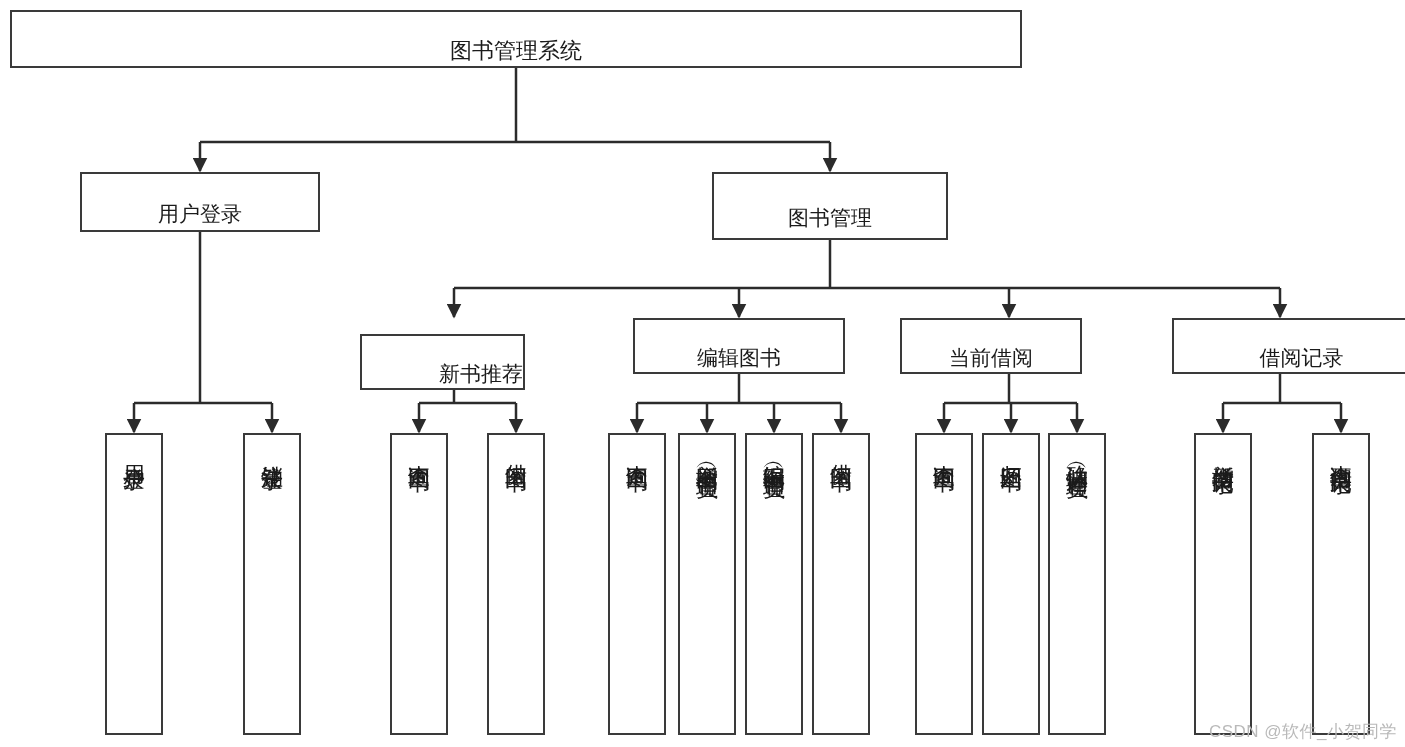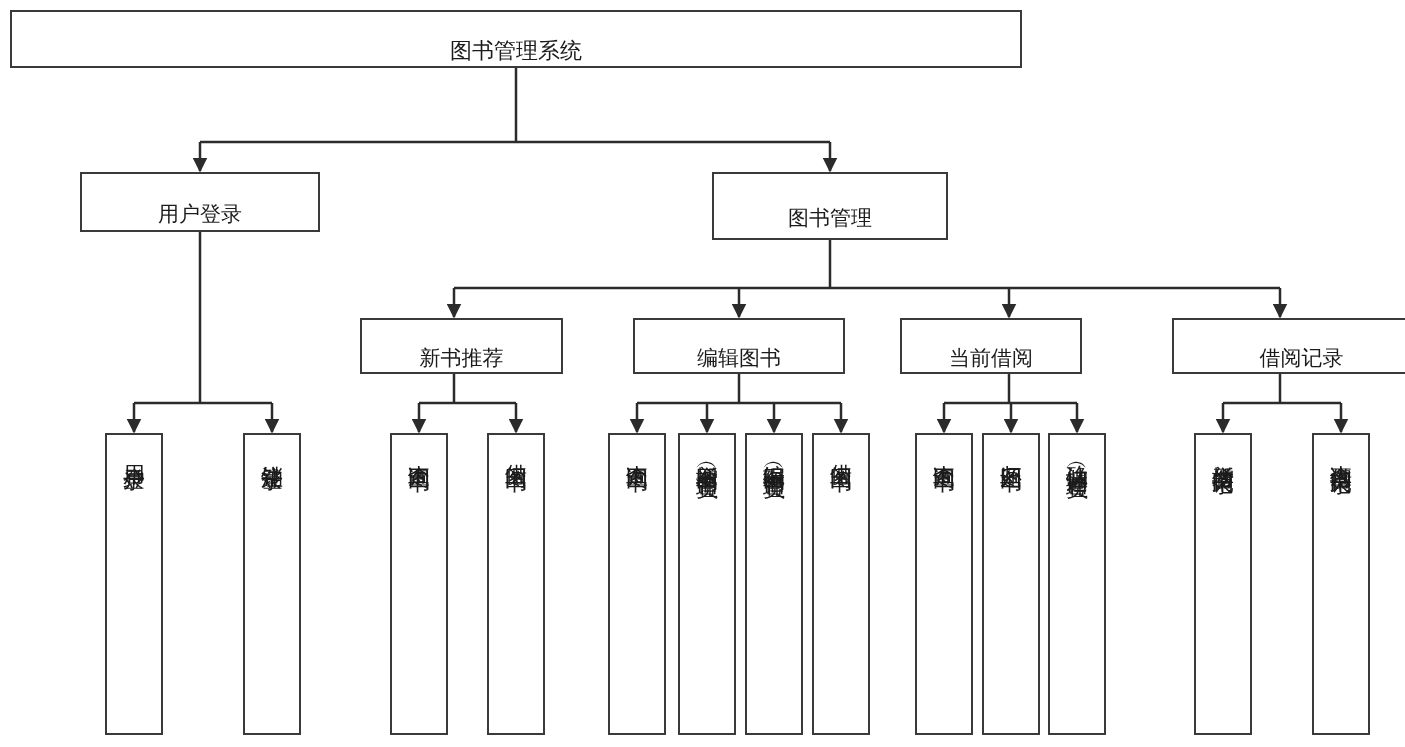--- a/index.html
+++ b/index.html
@@ -119,21 +119,21 @@
   <div id="nodes">
       <div class="node horiz root" style="left: 10px; top: 10px; width: 1012px; height: 58px;">
         <span class="label">图书管理系统</span>
       </div>
       <div class="node horiz" style="left: 80px; top: 172px; width: 240px; height: 60px;">
         <span class="label">用户登录</span>
       </div>
       <div class="node horiz" style="left: 712px; top: 172px; width: 236px; height: 68px;">
         <span class="label">图书管理</span>
       </div>
-      <div class="node horiz" style="left: 360px; top: 318px; width: 203px; height: 56px;">
+      <div class="node horiz" style="left: 360px; top: 334px; width: 165px; height: 56px; justify-content: flex-end;">
         <span class="label">新书推荐</span>
       </div>
       <div class="node horiz" style="left: 633px; top: 318px; width: 212px; height: 56px;">
         <span class="label">编辑图书</span>
       </div>
       <div class="node horiz" style="left: 900px; top: 318px; width: 182px; height: 56px;">
         <span class="label">当前借阅</span>
       </div>
       <div class="node horiz" style="left: 1172px; top: 318px; width: 259px; height: 56px;">
         <span class="label">借阅记录</span>
@@ -172,13 +172,14 @@
         <span class="label">确认归还（管理员）</span>
       </div>
       <div class="node vert" style="left: 1194px; top: 433px; width: 58px; height: 302px;">
         <span class="label">新增借阅记录</span>
       </div>
       <div class="node vert" style="left: 1312px; top: 433px; width: 58px; height: 302px;">
         <span class="label">查询借阅记录</span>
       </div>
     </div>
 
+  <div id="watermark">CSDN @软件_小贺同学</div>
 </div>
 
 </body></html>

